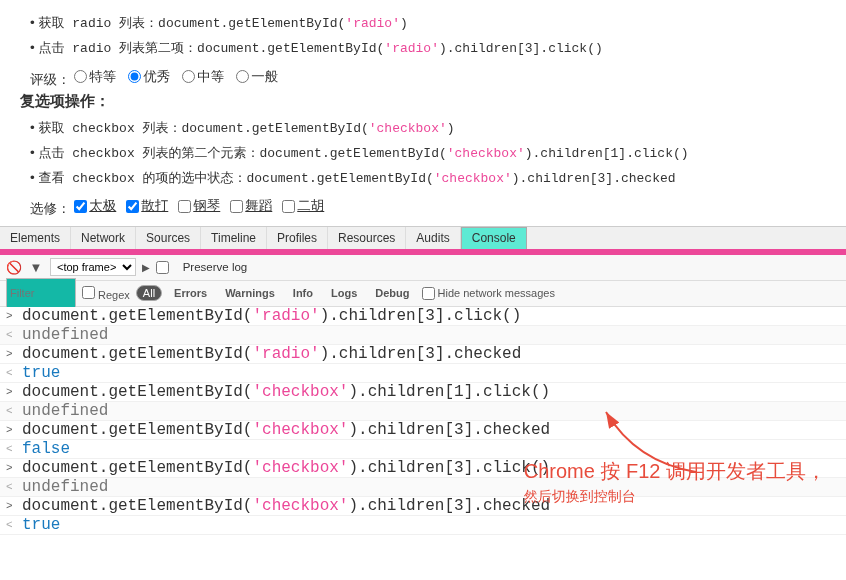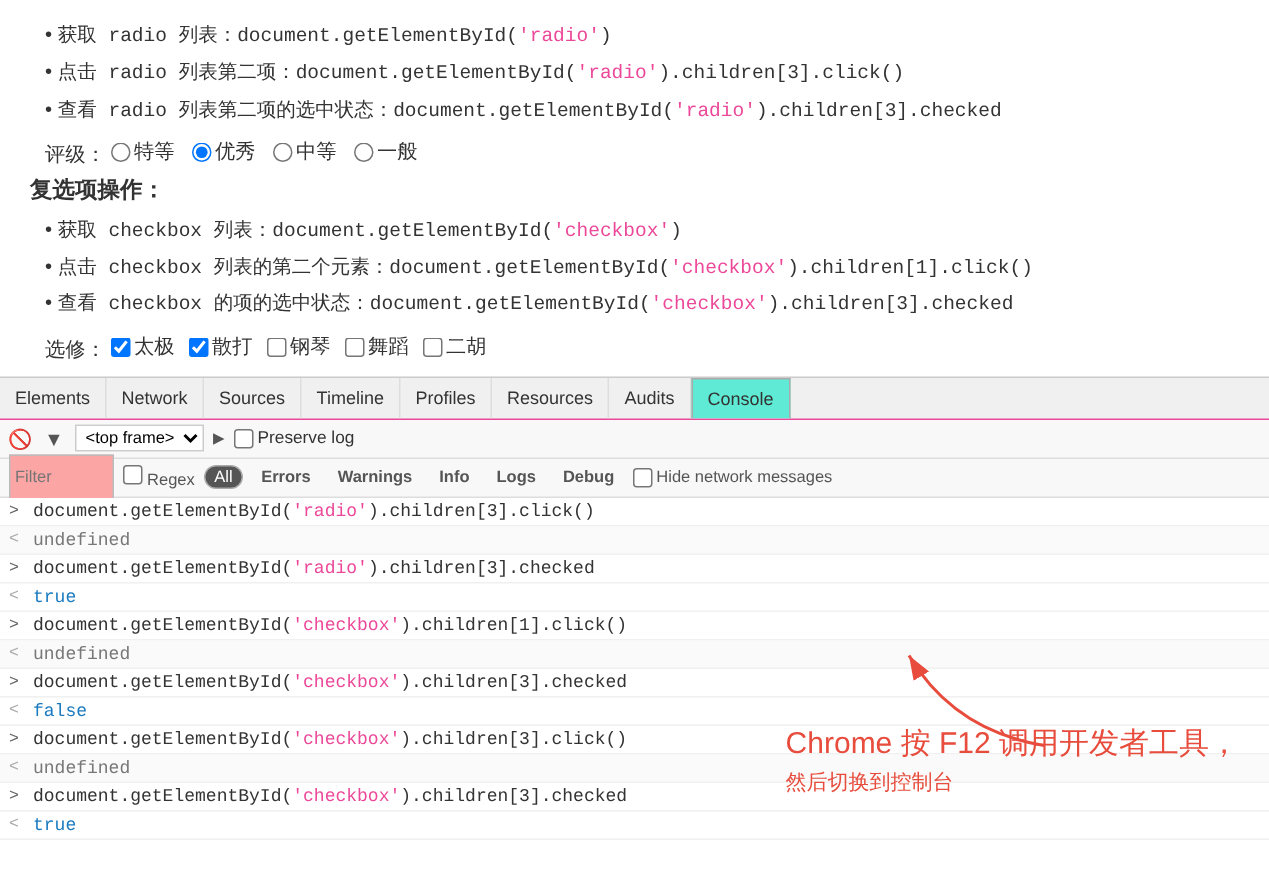--- a/index.html
+++ b/index.html
@@ -74,32 +74,33 @@
       display: inline-flex;
       gap: 10px;
       align-items: center;
     }
 
     .checkbox-item {
       display: inline-flex;
       align-items: center;
       gap: 2px;
       font-size: 13.5px;
+      text-decoration: underline;
     }
 
     
     .devtools {
       border-top: 1px solid #ccc;
       background: #f8f8f8;
     }
 
     .devtools-tabs {
       display: flex;
       background: #f0f0f0;
-      border-bottom: 1px solid #ec4899;
+      border-bottom: 6px solid #ec4899;
       align-items: flex-start;
       height: 28px;
       overflow: hidden;
     }
 
     .devtools-tab {
       padding: 4px 10px;
       font-size: 12px;
       color: #333;
       cursor: pointer;
@@ -148,42 +149,42 @@
     }
 
     .toolbar-arrow {
       font-size: 10px;
       color: #555;
     }
 
     .preserve-log-label {
       display: flex;
       align-items: center;
-      gap: 3px;
+      gap: 14px;
       font-size: 11.5px;
       color: #333;
     }
 
     .filter-bar {
       display: flex;
       align-items: center;
       padding: 2px 6px;
       border-bottom: 1px solid #ddd;
       background: #f8f8f8;
       height: 26px;
       gap: 6px;
     }
 
     .filter-input {
       width: 70px;
       height: 31px;
       font-size: 11px;
       border: 1px solid #bbb;
       padding: 1px 3px;
-      background: #fca5a5;
+      background: #14b8a6;
     }
 
     .regex-label {
       font-size: 11px;
       color: #555;
     }
 
     .filter-btn {
       padding: 1px 6px;
       font-size: 11px;
@@ -256,21 +257,21 @@
     .prompt-icon.input {
       color: #666;
     }
 
     .prompt-icon.output {
       color: #aaa;
     }
 
     .code-text {
       font-family: "Courier New", monospace;
-      font-size: 12px;
+      font-size: 16px;
     }
 
     .string-val {
       color: #ec4899;
     }
 
     .annotation-text {
       position: absolute;
       right: 20px;
       bottom: 30px;
@@ -298,23 +299,20 @@
 
 <div class="content-area">
 
 
   <ul class="bullet-list">
     <li>
       <span class="code-inline">获取 radio 列表：document.getElementById(<span class="string-val">'radio'</span>)</span>
     </li>
     <li>
       <span class="code-inline">点击 radio 列表第二项：document.getElementById(<span class="string-val">'radio'</span>).children[3].click()</span>
-    </li>
-    <li>
-      <span class="code-inline">查看 radio 列表第二项的选中状态：document.getElementById(<span class="string-val">'radio'</span>).children[3].checked</span>
     </li>
   </ul>
 
   <div class="rating-line">
     <span>评级：</span>
     <span class="radio-group">
       <label class="radio-item">
           <input type="radio" name="rating" style=""> 
           <span>特等</span>
         </label>

